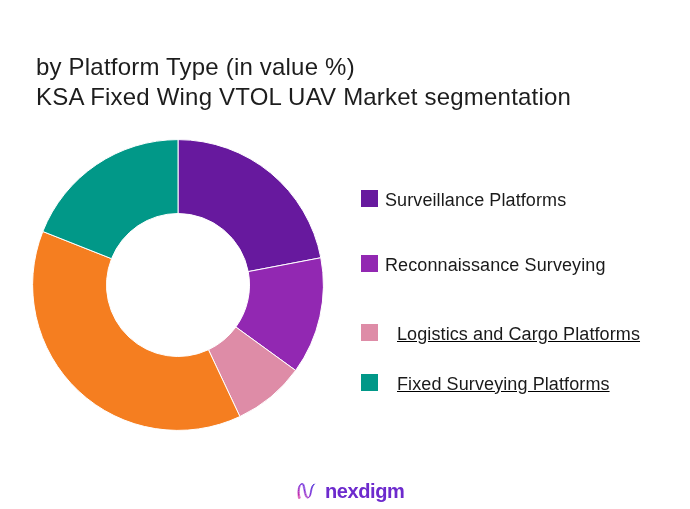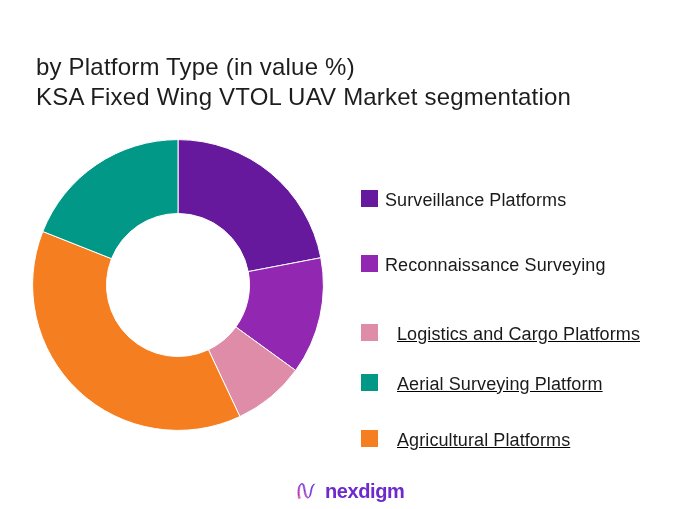--- a/index.html
+++ b/index.html
@@ -100,25 +100,21 @@
     <div class="legend-row">
       <span class="swatch" style="background: rgb(146, 40, 178);"></span>
       <span class="legend-label">Reconnaissance Surveying</span>
     </div>
     <div class="legend-row">
       <span class="swatch" style="background: rgb(222, 140, 167);"></span>
       <span class="legend-label">Logistics and Cargo Platforms</span>
     </div>
     <div class="legend-row">
       <span class="swatch" style="background: rgb(1, 152, 136);"></span>
-      <span class="legend-label">Aerial Surveying Platform</span>
-    </div>
-    <div class="legend-row">
-      <span class="swatch" style="background: rgb(245, 126, 32);"></span>
-      <span class="legend-label">Agricultural Platforms</span>
+      <span class="legend-label">Fixed Surveying Platforms</span>
     </div>
   </div>
 
   <div class="footer-logo">
     <svg width="22" height="20" viewBox="0 0 24 22">
       <defs>
         <linearGradient id="ng" x1="0" y1="1" x2="1" y2="0">
           <stop offset="0" stop-color="#d6219c"></stop>
           <stop offset="0.5" stop-color="#7a2bd9"></stop>
           <stop offset="1" stop-color="#4b2ed6"></stop>

